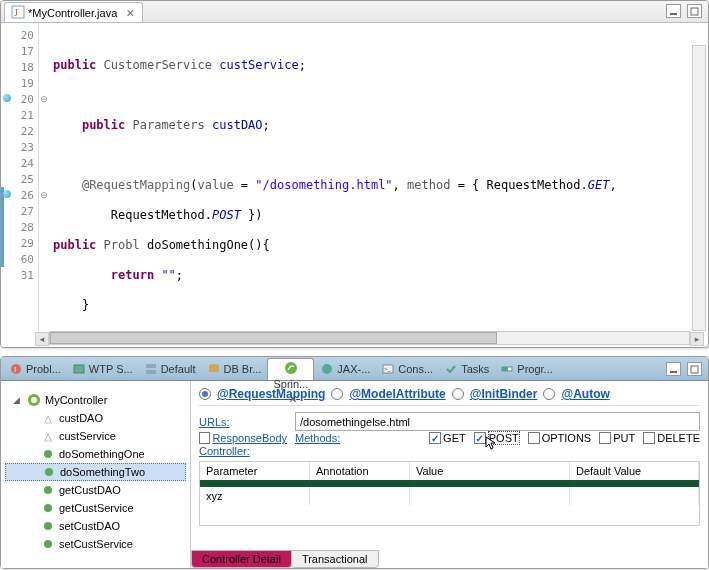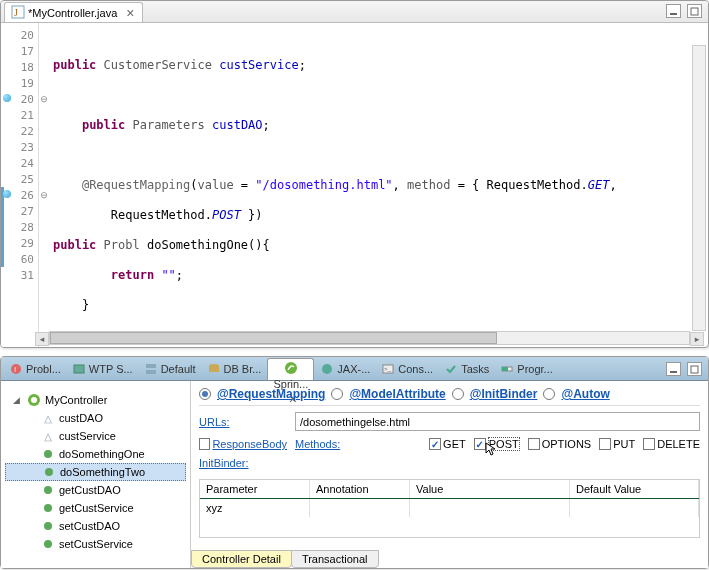--- a/index.html
+++ b/index.html
@@ -58,36 +58,36 @@
 .tree-icn.tri { color: #8a9fb5; font-size: 10px; }
 .tree-icn.dot::before { content:""; width:8px; height:8px; border-radius:50%; background:#5aa85a; display:block; }
 .tree-sel { background: #cce0f5; border: 1px dotted #4a78a5; }
 
 .detail { flex: 1; padding: 6px 8px 0 8px; position: relative; display:flex; flex-direction:column; }
 .anno-row { display: flex; align-items: center; gap: 6px; font-size: 12px; border-bottom: 1px solid #ddd; padding-bottom: 4px; margin-bottom: 6px; }
 .anno-link { color: #1659b5; text-decoration: underline; font-weight: bold; }
 .radio { width: 12px; height: 12px; border-radius: 50%; border: 1px solid #777; display: inline-block; position: relative; }
 .radio.sel::after { content:""; position:absolute; left:2px; top:2px; width:6px; height:6px; border-radius:50%; background:#4a7ab5; }
 
-.form-row { display:flex; align-items:center; gap:8px; margin-bottom:6px; font-size:11px; }
+.form-row { display:flex; align-items:center; gap:8px; font-size:11px; }
 .label-link { color:#1659b5; text-decoration: underline; width: 88px; }
 .txt-input { flex:1; border:1px solid #aaa; padding:2px 4px; font-size:11px; height:19px; }
 .chk { width:12px; height:12px; border:1px solid #777; display:inline-flex; align-items:center; justify-content:center; background:#fff; font-size:10px; color:#1659b5; font-weight:bold; }
 .chk.on::after { content:"✓"; }
 .chk-lbl { display:flex; align-items:center; gap:2px; }
 
 .param-table { border:1px solid #ccc; margin-top:4px; }
-.pt-head { display:flex; background:#fff; border-bottom:1px solid #14532d; }
+.pt-head { display:flex; background:#fff; border-bottom:7px solid #14532d; }
 .pt-cell { padding:3px 6px; font-size:11px; border-right:1px solid #e0e0e0; }
 .pt-row { display:flex; }
 .c1{width:110px}.c2{width:100px}.c3{width:160px}.c4{flex:1}
 
 .subtabs { position:absolute; left:0; bottom:0; display:flex; gap:0; }
 .subtab { padding:2px 10px; font-size:11px; border:1px solid #bbb; border-radius:0 0 4px 4px; background:#f0f0f0; margin-right:-1px; }
-.subtab.active { background:#fef9c3; }
+.subtab.active { background:#be185d; }
 
 .cursor { position:absolute; width:16px; height:16px; }
 </style>
 </head>
 <body>
 
 <div class="panel editor-panel">
   <div class="tab-bar">
     <div class="tab">
       <span class="file-icon">
@@ -365,21 +365,21 @@
         <span class="chk-lbl">
             <span class="chk"></span>
             <span>PUT</span>
           </span>
         <span class="chk-lbl">
             <span class="chk"></span>
             <span>DELETE</span>
           </span>
       </div>
       <div class="form-row">
-        <span class="label-link">InitBinder:</span>
+        <span class="label-link">Controller:</span>
       </div>
       <div class="param-table">
         <div class="pt-head">
           <div class="pt-cell c1">Parameter</div>
           <div class="pt-cell c2">Annotation</div>
           <div class="pt-cell c3">Value</div>
           <div class="pt-cell c4">Default Value</div>
         </div>
         <div class="pt-row">
           <div class="pt-cell c1">xyz</div>

